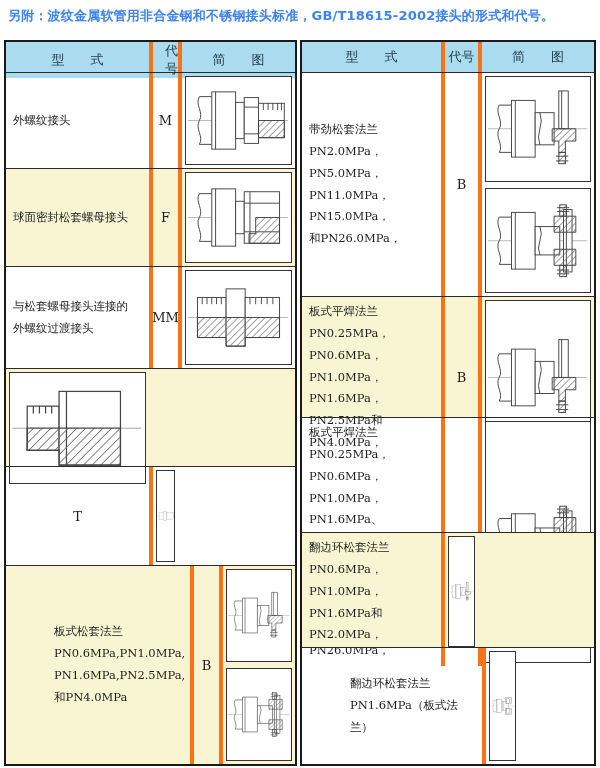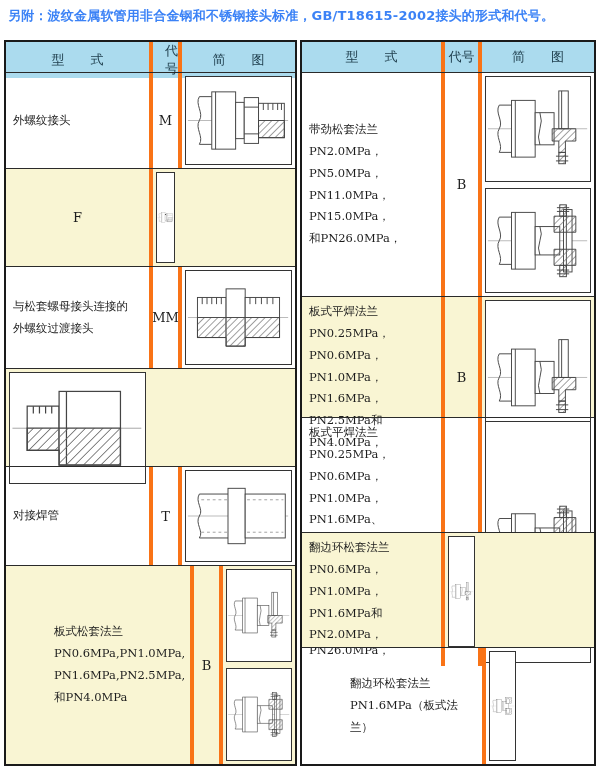--- a/index.html
+++ b/index.html
@@ -92,20 +92,21 @@
               <line x1="86" y1="27" x2="86" y2="34" stroke="#444" stroke-width="1" fill="none"></line>
               <line x1="91" y1="27" x2="91" y2="34" stroke="#444" stroke-width="1" fill="none"></line>
               <line x1="96" y1="27" x2="96" y2="34" stroke="#444" stroke-width="1" fill="none"></line>
               <line x1="100" y1="27" x2="100" y2="34" stroke="#444" stroke-width="1" fill="none"></line>
             </svg>
           </div>
       </div>
     </div>
 
     <div class="row y" style="height:97px">
+      <div class="c type">球面密封松套螺母接头</div>
       <div class="c code">F</div>
       <div class="c diag">
         <div class="dbox">
             <svg viewBox="0 0 110 90" preserveAspectRatio="xMidYMid meet" xmlns="http://www.w3.org/2000/svg">
               <defs>
                 <pattern id="hB" width="5" height="5" patternUnits="userSpaceOnUse" patternTransform="rotate(45)">
                   <line x1="0" y1="0" x2="0" y2="5" stroke="#666" stroke-width="1.3"></line>
                 </pattern>
               </defs>
               <line x1="2" y1="45" x2="107" y2="45" stroke="#999" stroke-width="0.7"></line>
@@ -174,21 +175,20 @@
               <line x1="34" y1="27" x2="34" y2="33" stroke="#444" stroke-width="1" fill="none"></line>
               <rect x="40" y="15" width="50" height="60" fill="#fff" stroke="#444"></rect>
      <line x1="46" y1="15" x2="46" y2="75" stroke="#444" stroke-width="1" fill="none"></line>
      <path d="M14 45 V63 H40 V75 H90 V45 Z" fill="url(#hD)" stroke="#444"></path>
             </svg>
           </div>
       </div>
     </div>
 
     <div class="row" style="height:98px">
-      <div class="c type">对接焊管</div>
       <div class="c code">T</div>
       <div class="c diag">
         <div class="dbox">
             <svg viewBox="0 0 110 90" preserveAspectRatio="xMidYMid meet" xmlns="http://www.w3.org/2000/svg">
               <line x1="2" y1="45" x2="107" y2="45" stroke="#999" stroke-width="0.7"></line>
               <path d="M14 22 c-5 8 5 16 0 23 c-5 8 5 16 0 23" stroke="#444" stroke-width="1" fill="none"></path>
      <line x1="14" y1="22" x2="44" y2="22" stroke="#444" stroke-width="1" fill="none"></line>
               <line x1="14" y1="68" x2="44" y2="68" stroke="#444" stroke-width="1" fill="none"></line>
      <line x1="16" y1="28" x2="44" y2="28" stroke="#888" stroke-width="0.8" stroke-dasharray="3 3"></line>
      <line x1="16" y1="62" x2="44" y2="62" stroke="#888" stroke-width="0.8" stroke-dasharray="3 3"></line>

